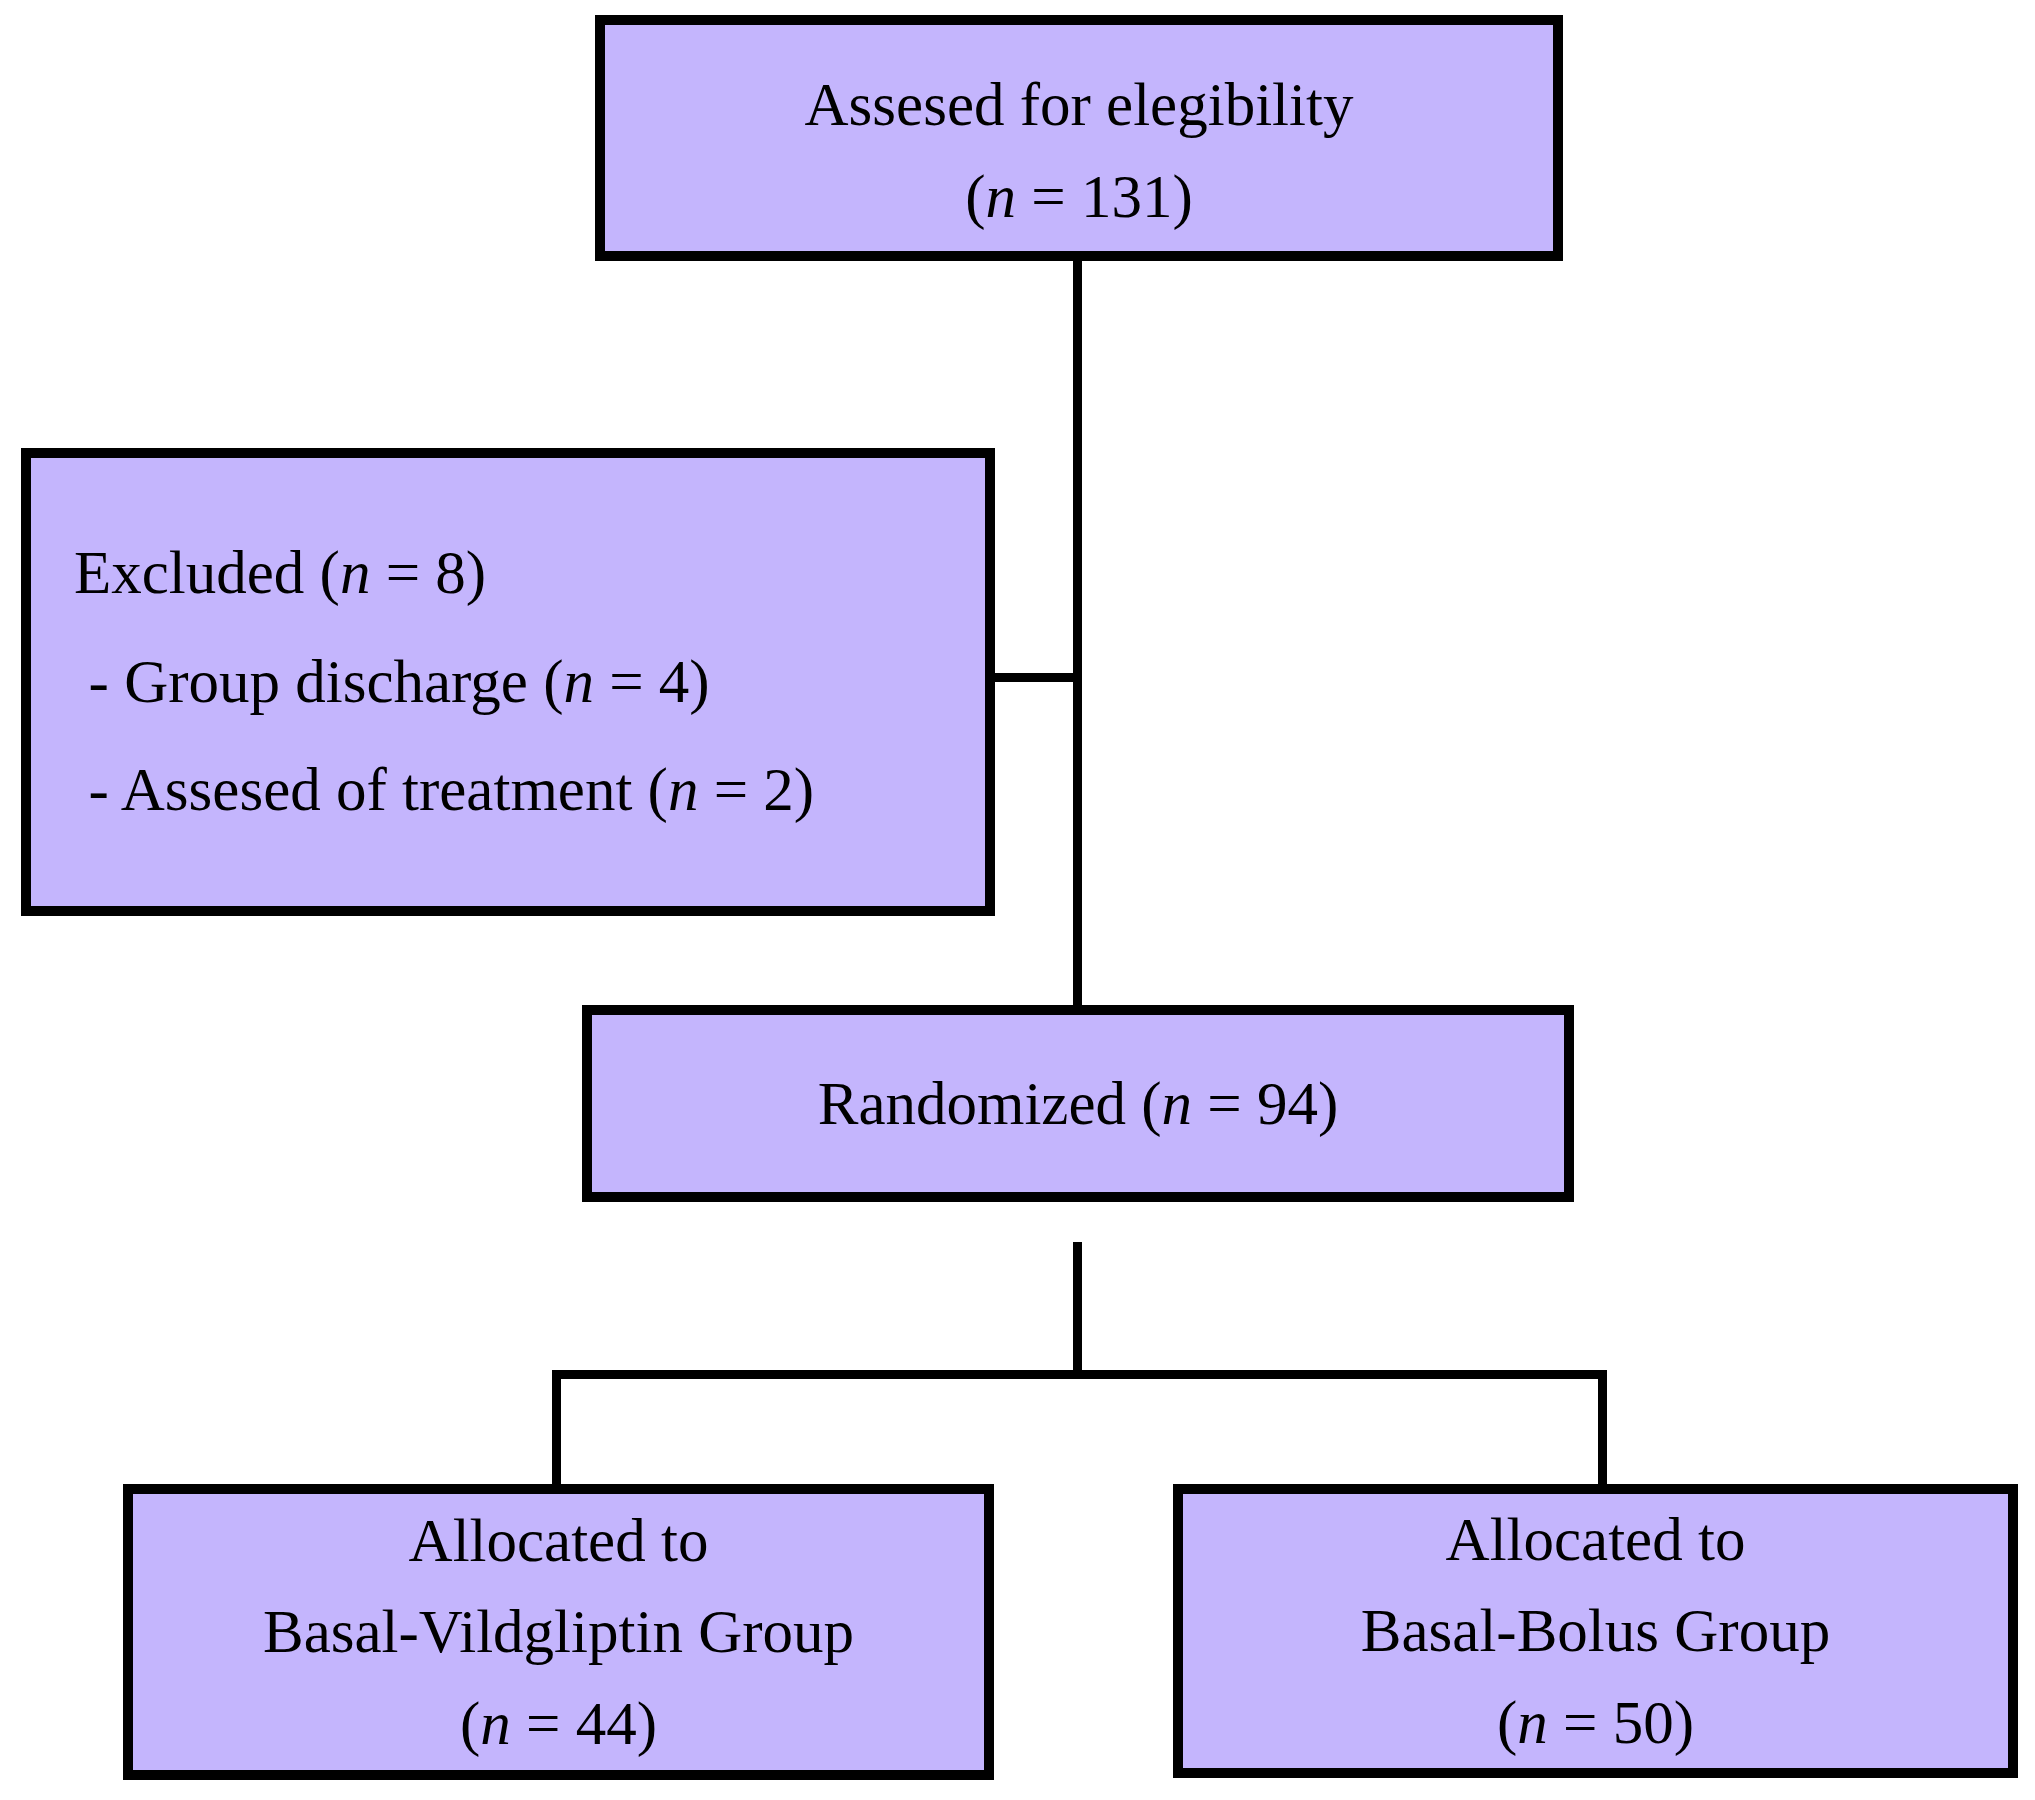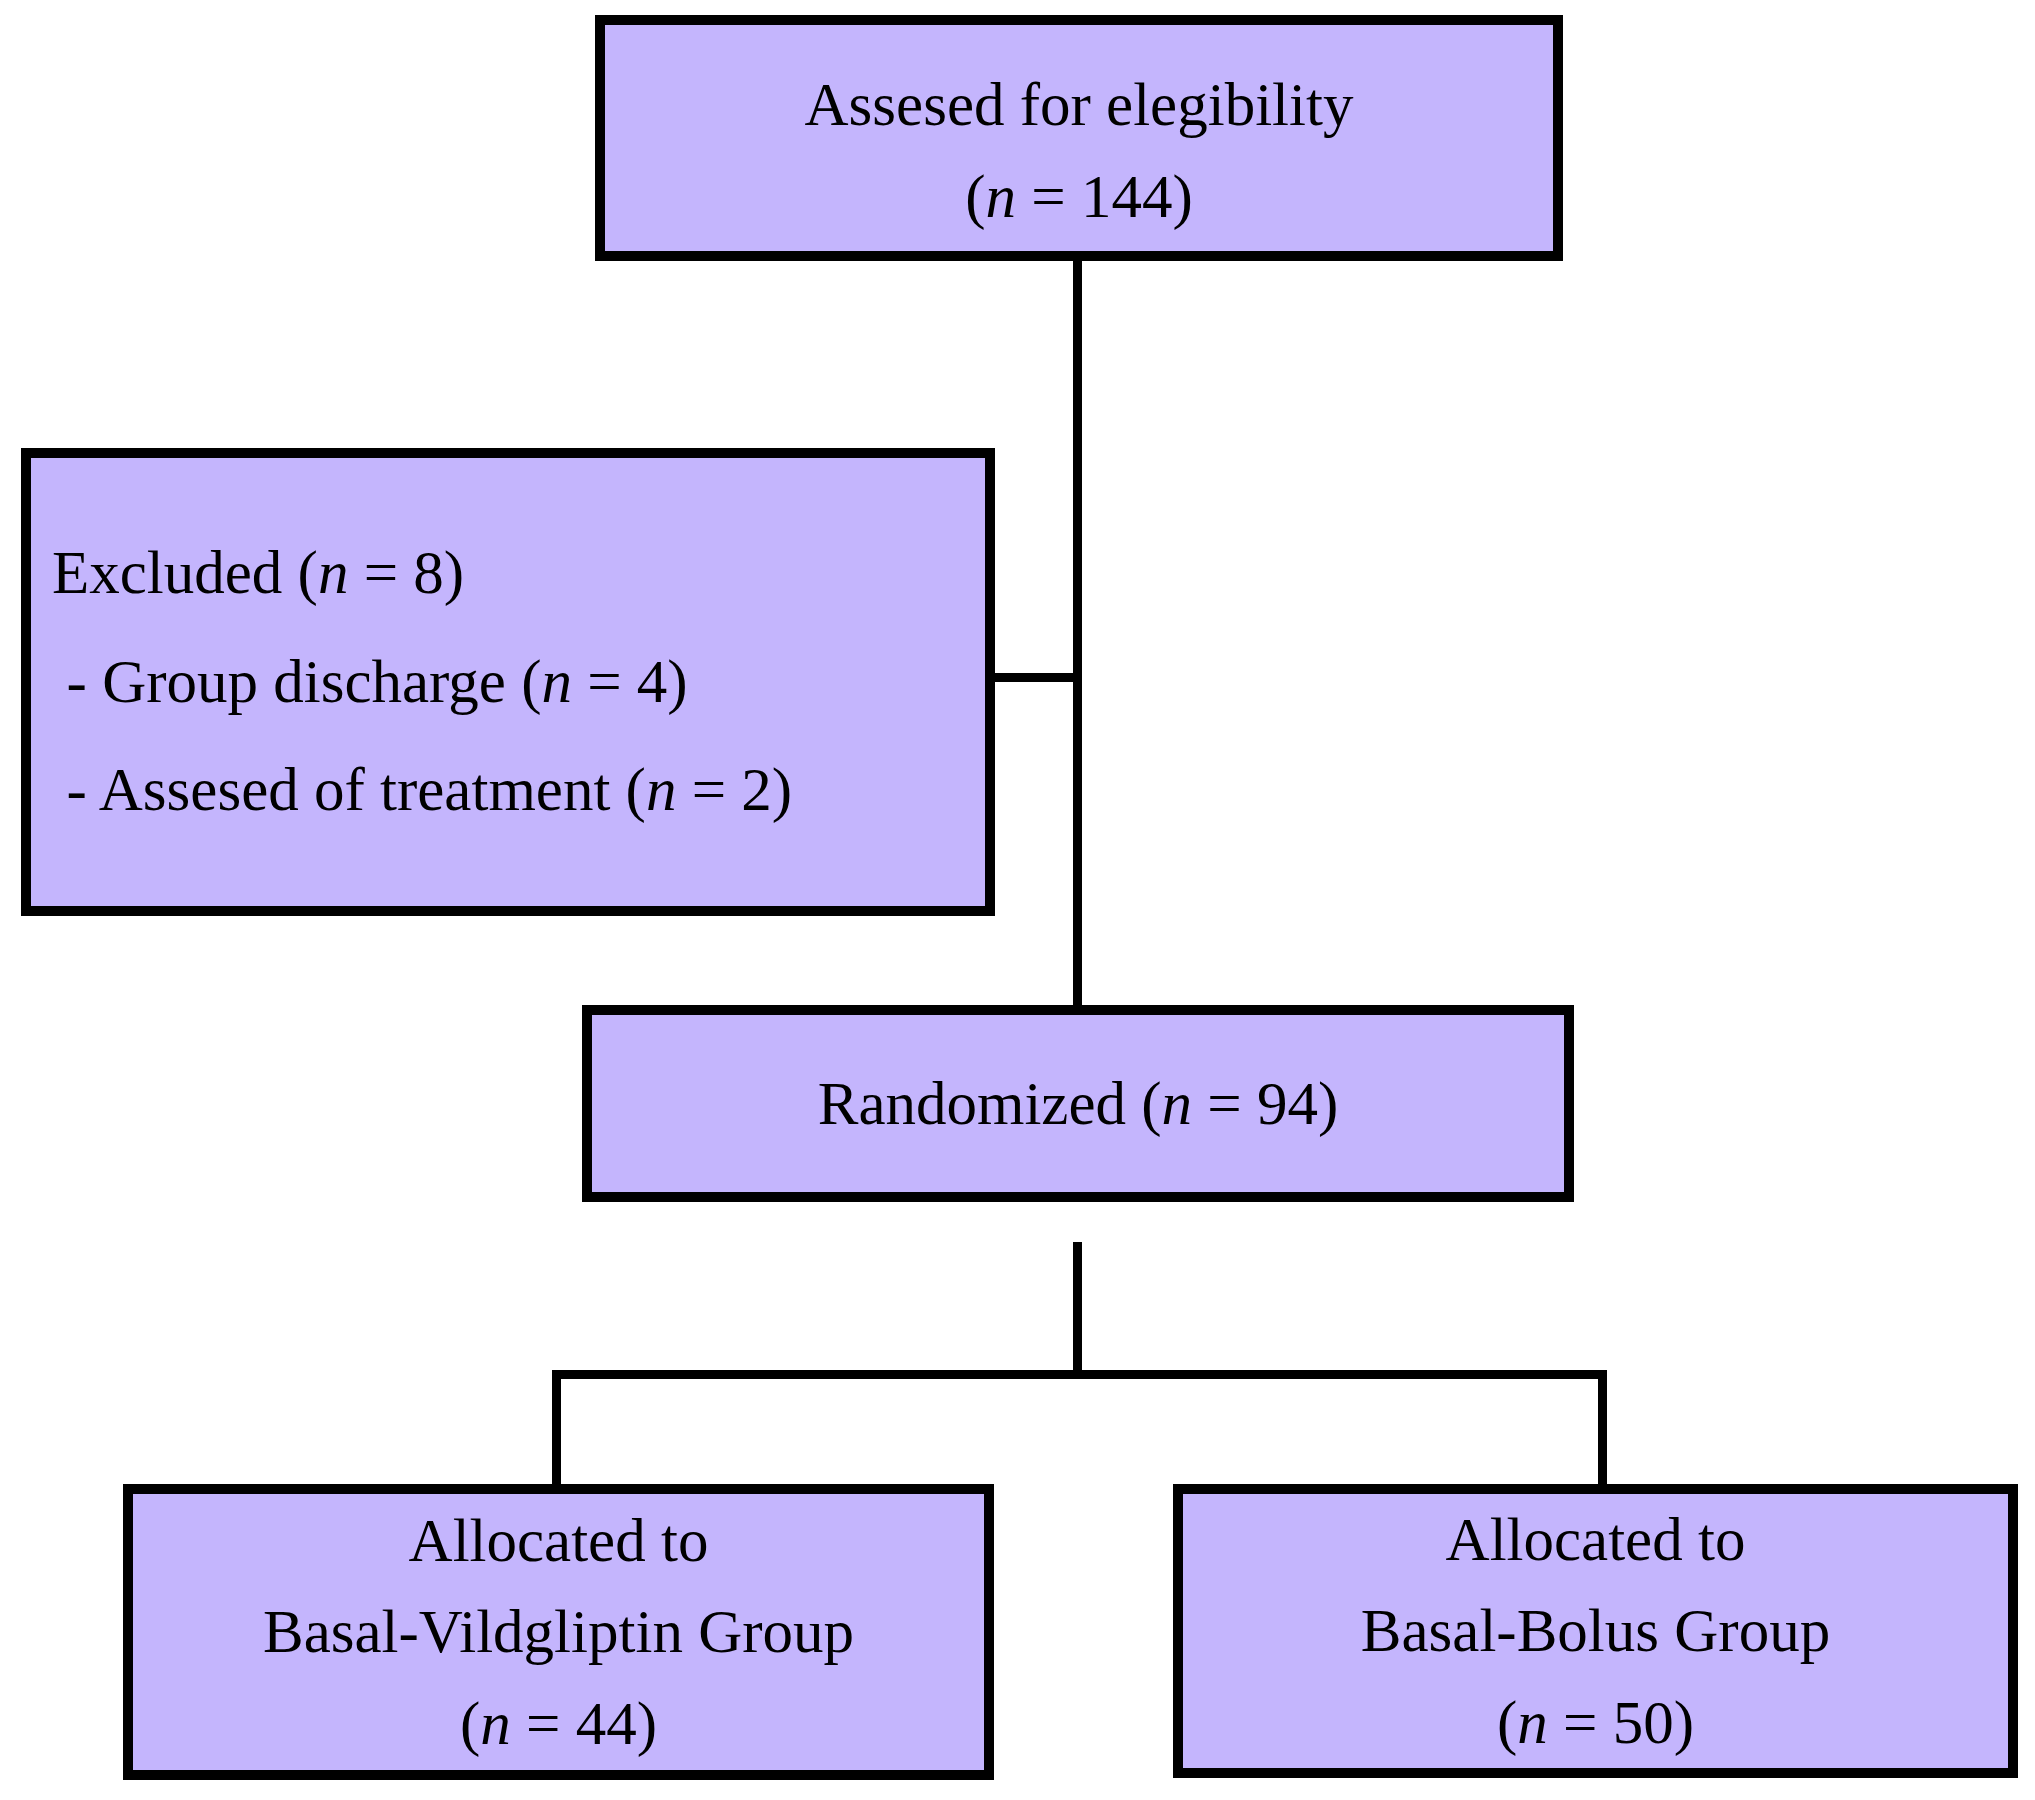--- a/index.html
+++ b/index.html
@@ -30,21 +30,21 @@
     text-align: center;
     z-index: 2;
   }
   .box .line { white-space: nowrap; }
   .nv { font-style: italic; }
 
   
   .box-assessed   { left: 595px;  top: 15.3px;   width: 968px; height: 246px; padding-top: 25px; }
   .box-excluded   { left: 21px;   top: 448px;  width: 974px; height: 468px;
                     align-items: flex-start; text-align: left;
-                    padding-left: 21px; padding-right: 14px; line-height: 1.78; }
+                    padding-left: 43px; padding-right: 14px; line-height: 1.78; }
   .box-excluded .line.sub { padding-left: 14.6px; }
   .box-randomized { left: 582px;  top: 1005px; width: 992px; height: 197px; }
   .box-alloc-left { left: 123px;  top: 1484px; width: 871px; height: 296px; }
   .box-alloc-right{ left: 1173px; top: 1484px; width: 845px; height: 294px; }
 
   
   .conn {
     position: absolute;
     background: #000000;
     z-index: 1;
@@ -56,21 +56,21 @@
   .conn-v-branch-left  { left: 552px;  top: 1370px; width: 9px;   height: 118px; }
   .conn-v-branch-right { left: 1598px; top: 1370px; width: 9px;   height: 118px; }
 </style>
 </head>
 <body>
 
 <div class="canvas">
 
   <div class="box box-assessed">
     <div class="line"><span>Assesed for elegibility</span><span class="nv"></span><span></span></div>
-    <div class="line"><span>(</span><span class="nv">n</span><span> = 144)</span></div>
+    <div class="line"><span>(</span><span class="nv">n</span><span> = 131)</span></div>
   </div>
 
   <div class="box box-excluded">
     <div class="line"><span>Excluded (</span><span class="nv">n</span><span> = 8)</span></div>
     <div class="line sub"><span>- Group discharge (</span><span class="nv">n</span><span> = 4)</span></div>
     <div class="line sub"><span>- Assesed of treatment (</span><span class="nv">n</span><span> = 2)</span></div>
   </div>
 
   <div class="box box-randomized">
     <div class="line"><span>Randomized (</span><span class="nv">n</span><span> = 94)</span></div>

